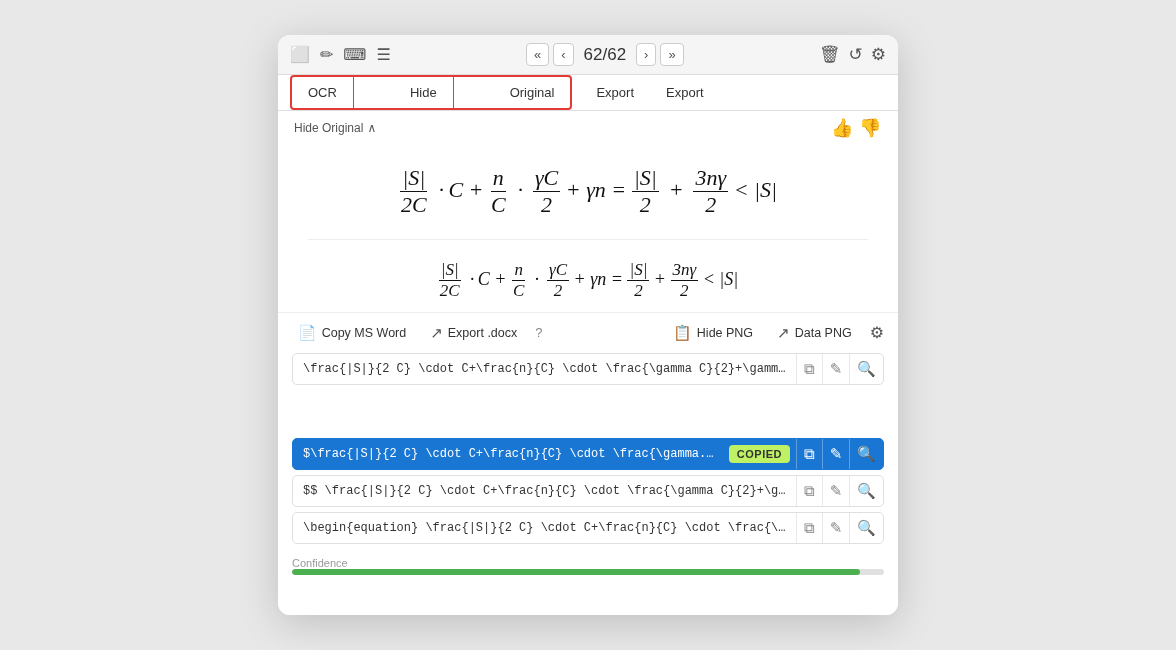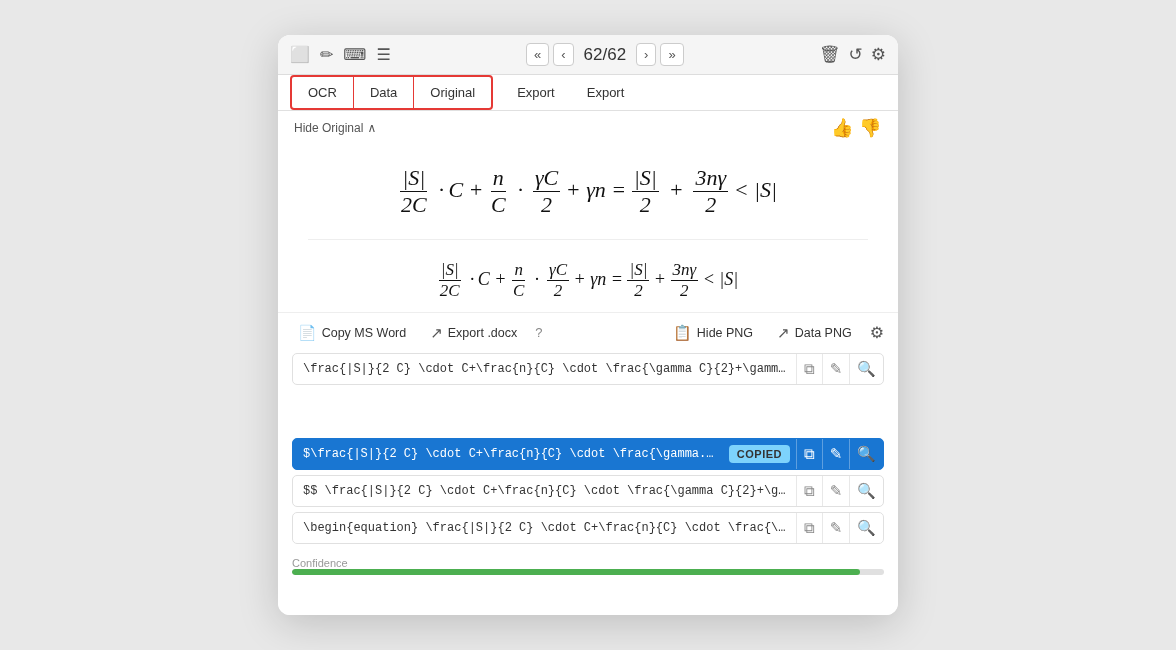--- a/index.html
+++ b/index.html
@@ -90,20 +90,21 @@
     }
     .tab.active {
       color: #333;
     }
     .tab-group-outlined {
       display: flex;
       border: 2px solid #e53935;
       border-radius: 4px;
       overflow: hidden;
       margin-right: 4px;
+      gap: 40px;
     }
     .tab-group-outlined .tab {
       border-right: 1px solid #e53935;
       border-radius: 0;
     }
     .tab-group-outlined .tab:last-child {
       border-right: none;
     }
     .tab-separate {
       margin-left: 4px;
@@ -245,21 +246,21 @@
       color: #333;
       padding: 8px 10px;
       white-space: nowrap;
       overflow: hidden;
       text-overflow: ellipsis;
     }
     .latex-row.active .latex-text {
       color: #fff;
     }
     .copied-badge {
-      background: #7dd3fc;
+      background: #bef264;
       color: #333;
       font-size: 11px;
       font-weight: 700;
       padding: 3px 8px;
       border-radius: 4px;
       margin-right: 6px;
       letter-spacing: 0.5px;
     }
     .latex-actions {
       display: flex;
@@ -321,21 +322,21 @@
     <div class="toolbar-right">
       <span class="toolbar-icon">🗑</span>
       <span class="toolbar-icon">↺</span>
       <span class="toolbar-icon">⚙</span>
     </div>
   </div>
 
   <div class="tabs-bar">
     <div class="tab-group-outlined">
       <button class="tab active">OCR</button>
-      <button class="tab">Data</button>
+      <button class="tab">Hide</button>
       <button class="tab">Original</button>
     </div>
     <button class="tab tab-separate">Export</button>
     <button class="tab">Export</button>
   </div>
 
   <div class="content-area">
 
     <div class="hide-original-bar">
       <span class="hide-original-label">

